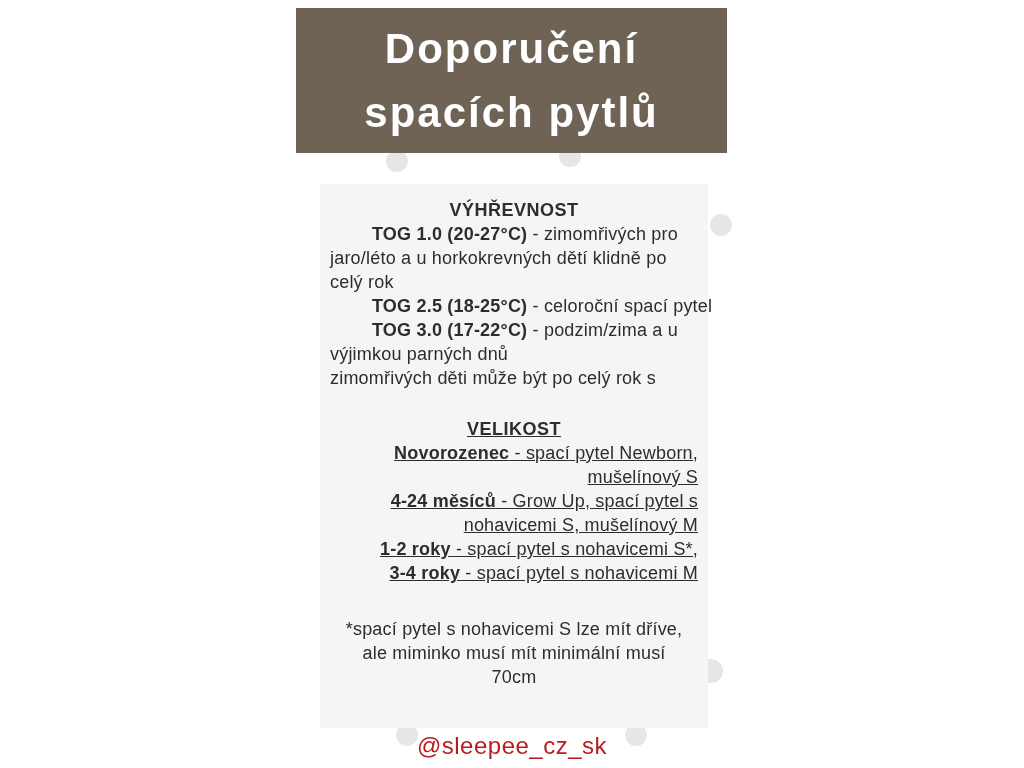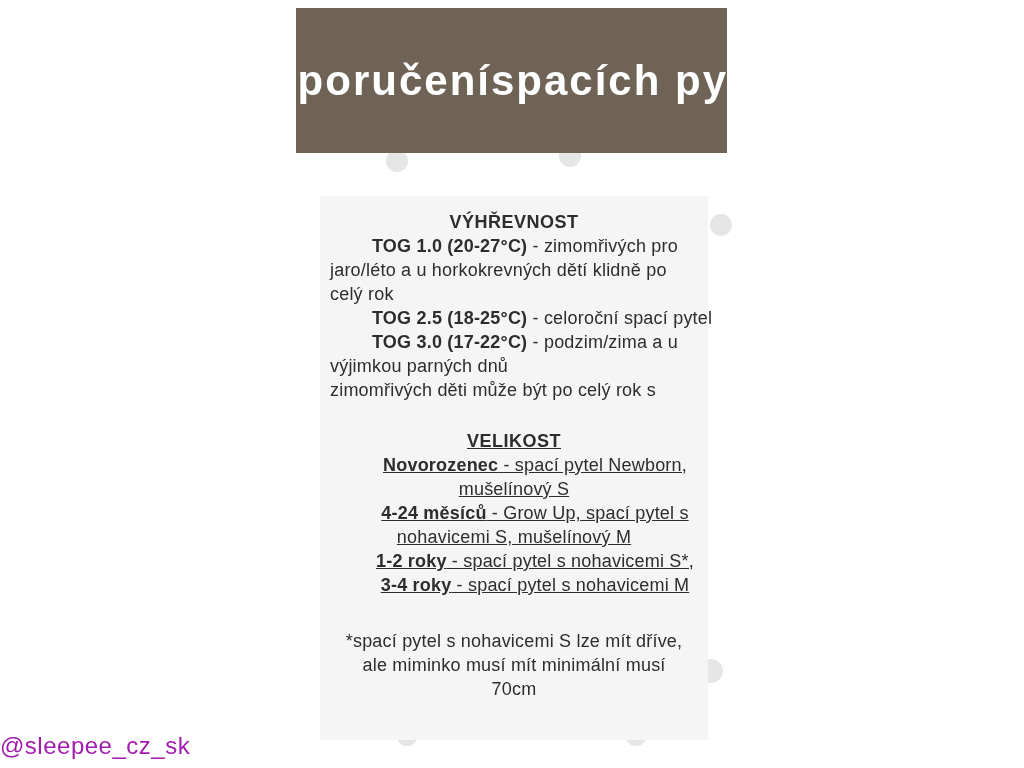--- a/index.html
+++ b/index.html
@@ -23,36 +23,36 @@
     z-index: 1;
   }
   
   .banner {
     position: absolute;
     left: 296px; top: 8px;
     width: 431px; height: 145px;
     background: #6f6355;
     z-index: 2;
     display: flex;
-    flex-direction: row;
+    flex-direction: column;
     justify-content: center;
     align-items: center;
   }
   .banner-line {
     color: #ffffff;
     font-size: 42px;
     font-weight: 700;
     line-height: 64px;
     letter-spacing: 2px;
     white-space: nowrap;
   }
   
   .panel {
     position: absolute;
-    left: 320px; top: 196px;
+    left: 320px; top: 184px;
     width: 388px; height: 544px;
     background: #f5f5f5;
     box-sizing: border-box;
     padding: 14px 10px 20px 10px;
     z-index: 2;
     color: #2d2d2d;
   }
   .section-heading {
     text-align: center;
     font-weight: 700;
@@ -60,33 +60,34 @@
     line-height: 24px;
     letter-spacing: 0.5px;
   }
   .t-line {
     font-size: 18px;
     line-height: 24px;
     letter-spacing: 0.2px;
     white-space: nowrap;
   }
   .section.align-left .t-line { text-align: left; }
-  .section.align-center .t-line { text-align: center; }
+  .section.align-center .t-line { text-align: right; }
   .section + .section { margin-top: 27px; text-decoration: underline; }
   .footnote { margin-top: 32px; }
   .footnote .t-line { text-align: center; }
   .t-line b { font-weight: 700; margin-left: 42px; }
   
   .footer {
     position: absolute;
     left: 0; top: 732px;
     width: 1024px;
+    text-align: center;
     font-size: 24px;
     letter-spacing: 0.5px;
-    color: #a21caf;
+    color: #b91c1c;
     z-index: 3;
   }
 </style>
 </head>
 <body>
 
 <div class="canvas">
 
   <div id="dots">
       <div class="dot" style="left: 386px; top: 150px; width: 22px; height: 22px; background: rgb(230, 230, 230);"></div>

